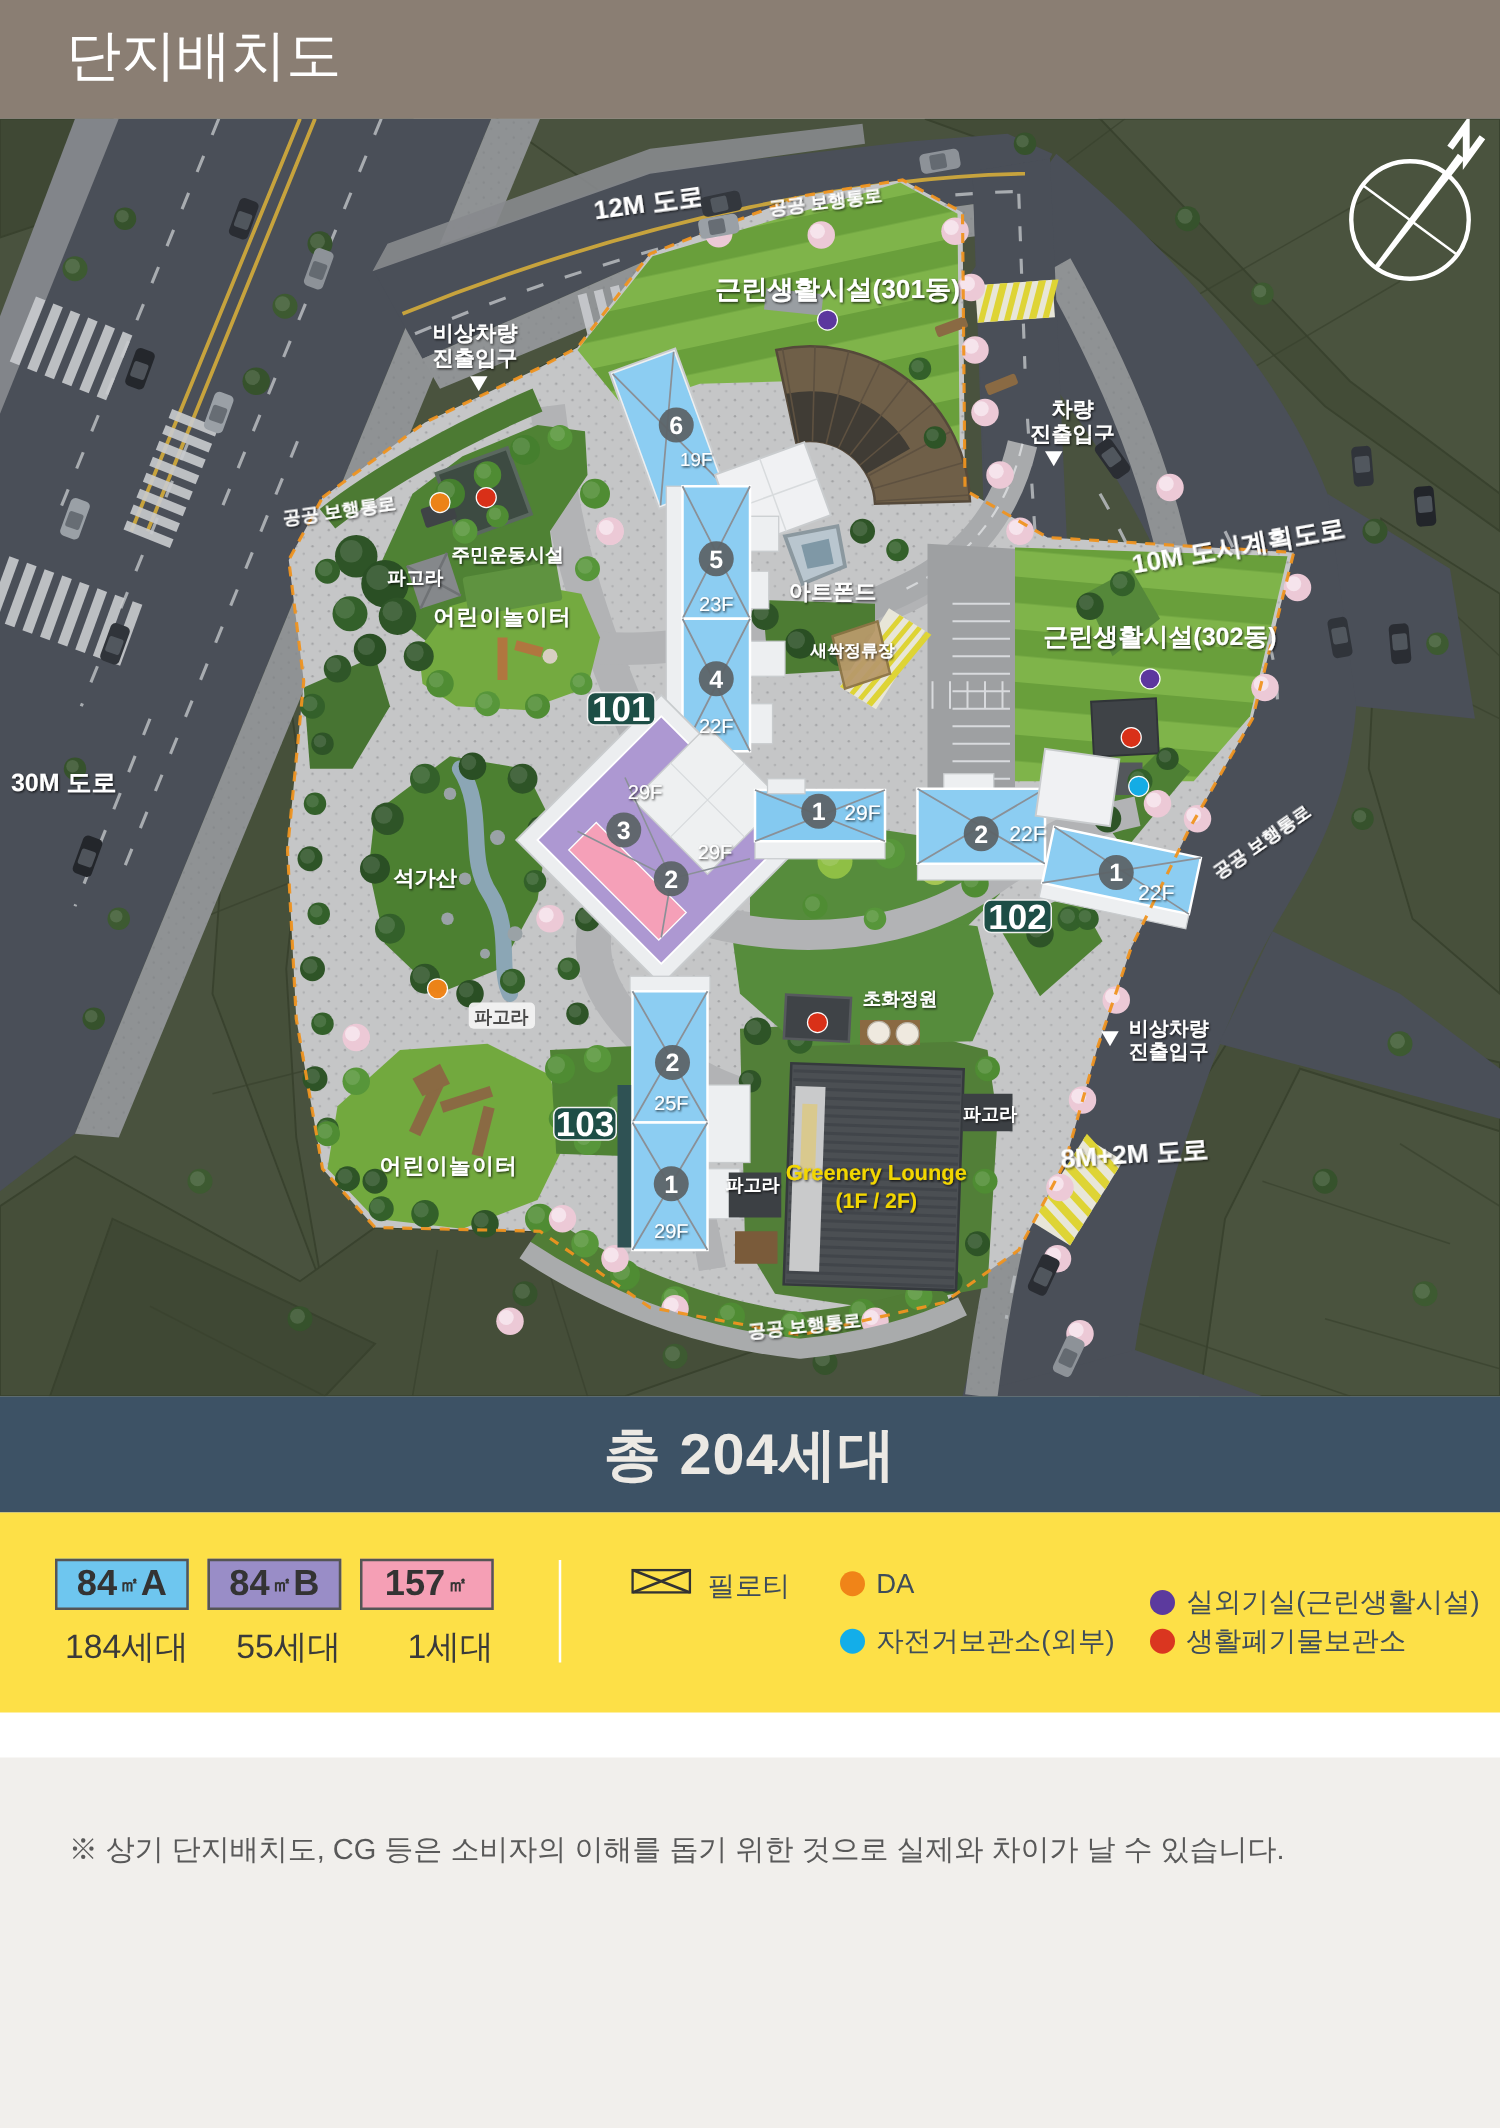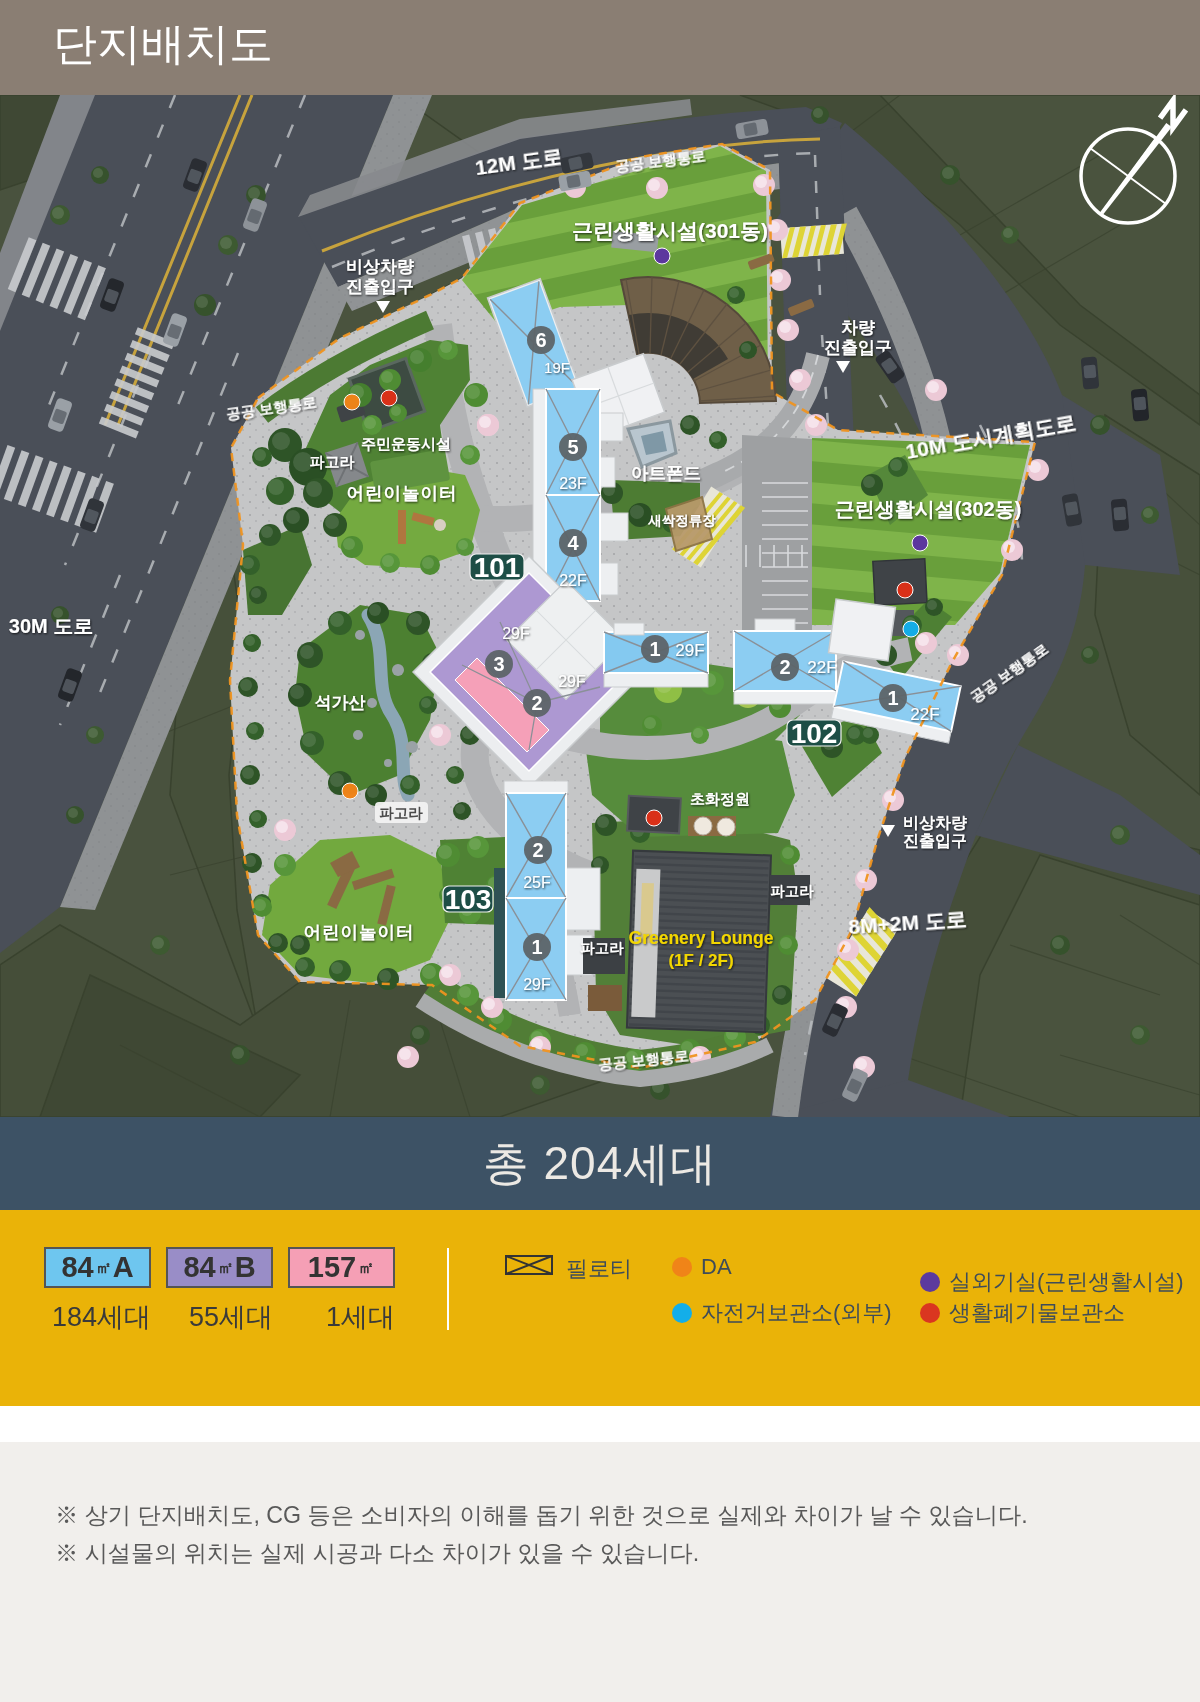--- a/index.html
+++ b/index.html
@@ -1,20 +1,20 @@
 <!DOCTYPE html>
 <html lang="ko"><head><meta charset="utf-8">
 <style>
 *{margin:0;padding:0;box-sizing:border-box}
 body{width:1200px;font-family:"Liberation Sans",sans-serif;background:#fff}
 .header{height:95px;background:#8a7e73;color:#fff;display:flex;align-items:center;padding-left:53px}
 .header h1{font-size:44px;font-weight:normal;letter-spacing:0px;margin-top:-7px}
 .map{height:1022px;position:relative;overflow:hidden;background:#48513d}
-.band{height:93px;background:#3d5265;color:#ece9e4;display:flex;align-items:center;justify-content:center;font-size:46px;font-weight:400;letter-spacing:1px}
-.legend{height:196px;background:#eab308;position:relative;color:#3e4c5a}
+.band{height:93px;background:#3d5265;color:#ece9e4;display:flex;align-items:center;justify-content:center;font-size:46px;font-weight:700;letter-spacing:1px}
+.legend{height:160px;background:#fde047;position:relative;color:#3e4c5a}
 .lbox{position:absolute;top:37px;width:107px;height:41px;border:2px solid #555;display:flex;align-items:center;justify-content:center;color:#333;font-weight:bold}
 .lbox .big{font-size:29px}.lbox .sm{font-size:16px;margin:2px 1px 0 2px}
 .lcnt{position:absolute;top:89px;font-size:27px;color:#3a3a3a;width:107px;text-align:right}
 .ldiv{position:absolute;left:447px;top:38px;width:2px;height:82px;background:#fff}
 .litem{position:absolute;font-size:22px;color:#3e4c5a;white-space:nowrap}
 .dot{display:inline-block;width:20px;height:20px;border-radius:50%;vertical-align:-3px;margin-right:9px}
 .disc{background:#f1efec;height:304px;padding:54px 0 0 55px;color:#595959;font-size:23.2px}
 .disc p{margin:0;line-height:38px;text-indent:-28px;padding-left:28px;max-width:1140px}
 .disc p.m{margin-top:9px}
 .gap{height:36px;background:#fff}
@@ -845,13 +845,12 @@
     </svg>
  <div class="litem" style="left:566px;top:44px">필로티</div>
  <div class="litem" style="left:672px;top:44px"><span class="dot" style="background:#f08418"></span>DA</div>
  <div class="litem" style="left:672px;top:88px"><span class="dot" style="background:#13aee9"></span>자전거보관소(외부)</div>
  <div class="litem" style="left:920px;top:57px"><span class="dot" style="background:#5c3a9e"></span>실외기실(근린생활시설)</div>
  <div class="litem" style="left:920px;top:88px"><span class="dot" style="background:#da3620"></span>생활폐기물보관소</div>
 </div>
 <div class="gap"></div>
 <div class="disc">
 <p>※ 상기 단지배치도, CG 등은 소비자의 이해를 돕기 위한 것으로 실제와 차이가 날 수 있습니다.</p>
-<p>※ 시설물의 위치는 실제 시공과 다소 차이가 있을 수 있습니다.</p>
 </div>
 </body></html>

